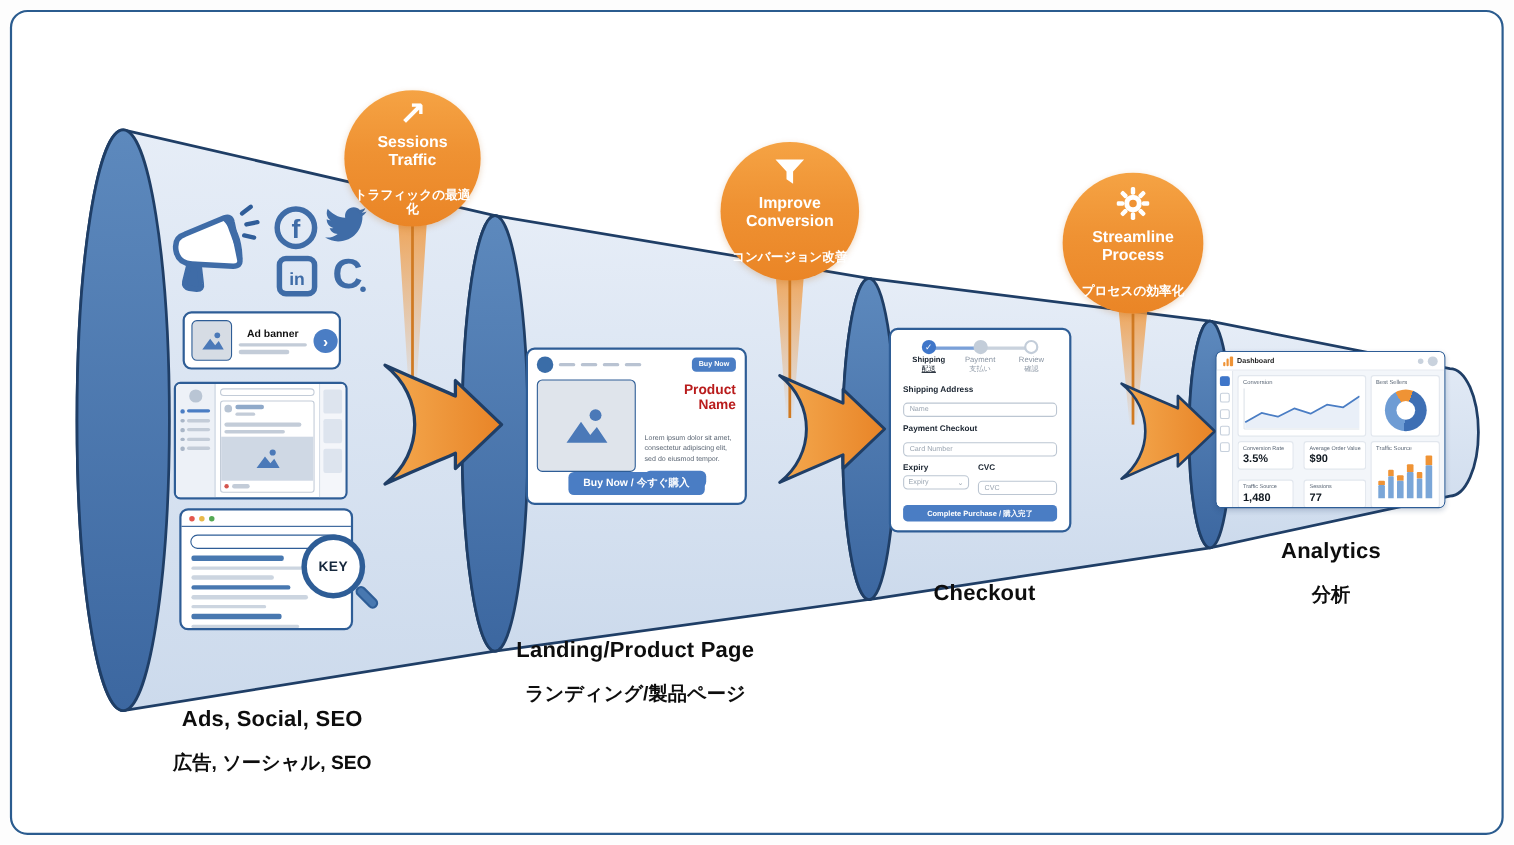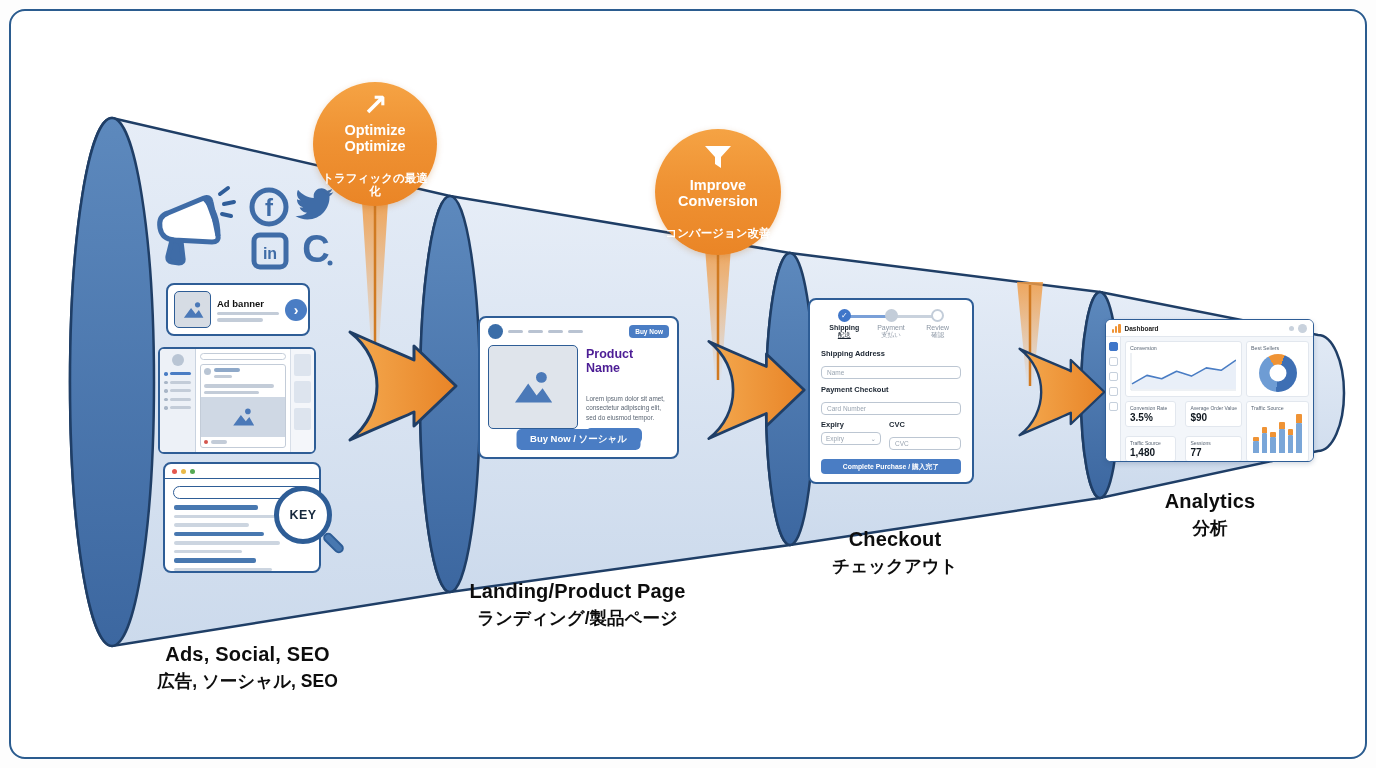--- a/index.html
+++ b/index.html
@@ -13,34 +13,34 @@
          background:linear-gradient(180deg,#f5a344 0%,#ef9233 45%,#ea8526 100%);
          box-shadow:0 2px 6px rgba(180,100,20,.25);display:flex;flex-direction:column;
          align-items:center;justify-content:center;z-index:5;padding:8px;}
   .badge .b-icon{font-size:30px;line-height:30px;font-weight:bold;margin-bottom:2px;}
   .badge .b-title{font-size:14.5px;font-weight:bold;line-height:1.12;}
   .badge .b-sub{font-size:11.5px;font-weight:bold;line-height:1.15;margin-top:18px;}
 
   
   .stage-label{position:absolute;text-align:center;color:#0d0d0d;z-index:4;}
   .stage-label .en{font-size:20px;font-weight:bold;letter-spacing:.2px;}
-  .stage-label .ja{font-size:17.5px;font-weight:bold;margin-top:3px;}
+  .stage-label .ja{font-size:17.5px;font-weight:bold;margin-top:15px;}
 
   
   .mock{position:absolute;background:#ffffff;border:2px solid #2e5d96;border-radius:8px;z-index:3;}
 
   
   .icons{position:absolute;left:148px;top:178px;width:178px;height:96px;z-index:3;}
   .icons .ic{position:absolute;}
 
   
   .adbanner{left:166px;top:283px;width:144px;height:53px;display:flex;align-items:center;padding:6px;gap:6px;}
   .thumb{background:#d6dce4;border:1.5px solid #2e5d96;border-radius:5px;display:flex;align-items:center;justify-content:center;flex:none;}
   .ad-mid{flex:1;}
-  .ad-title{font-size:9.5px;font-weight:bold;color:#111;margin-bottom:3px;}
+  .ad-title{font-size:9.5px;font-weight:bold;color:#111;margin-bottom:3px;text-align:center;}
   .gline{height:3.5px;border-radius:2px;background:#c3ccd8;margin-top:3px;}
   .circle-btn{width:22px;height:22px;border-radius:50%;background:#4a7dc4;color:#fff;display:flex;align-items:center;justify-content:center;font-size:14px;font-weight:bold;flex:none;}
 
   
   .feed{left:158px;top:347px;width:158px;height:107px;border-radius:6px;display:flex;overflow:hidden;padding:0;}
   .feed .side{width:36px;background:#edf1f7;border-right:1px solid #c9d3e0;padding:5px 4px;}
   .feed .side .av{width:12px;height:12px;border-radius:50%;background:#b9c5d4;margin:0 auto 6px;}
   .srow{display:flex;align-items:center;gap:2px;margin-top:5px;}
   .srow .dot{width:3.5px;height:3.5px;border-radius:50%;background:#a9b6c7;}
   .srow .bar{height:3px;border-radius:2px;background:#c3ccd8;flex:1;}
@@ -72,21 +72,21 @@
 
   
   .landing{left:478px;top:316px;width:201px;height:143px;padding:6px 8px;}
   .lp-head{display:flex;align-items:center;gap:5px;margin-bottom:6px;}
   .lp-logo{width:15px;height:15px;border-radius:50%;background:#3a6da8;flex:none;}
   .lp-dash{width:15px;height:3px;border-radius:2px;background:#b9c3d2;}
   .lp-cta{margin-left:auto;background:#4a7dc4;color:#fff;font-size:6.5px;font-weight:bold;padding:3px 6px;border-radius:4px;}
   .lp-body{display:flex;gap:8px;}
   .lp-img{width:90px;height:84px;background:#dfe4eb;border:1.5px solid #2e5d96;border-radius:5px;display:flex;align-items:center;justify-content:center;flex:none;}
   .lp-col{flex:1;}
-  .lp-name{font-size:12.5px;font-weight:bold;color:#4c1d95;margin:2px 0 19px;}
+  .lp-name{font-size:12.5px;font-weight:bold;color:#b91c1c;margin:2px 0 19px;text-align:right;}
   .lp-desc{font-size:6.4px;line-height:1.45;color:#5a6573;}
   .lp-learn{display:inline-block;background:#4a7dc4;color:#fff;font-size:7px;font-weight:bold;padding:4px 9px;border-radius:5px;margin-top:6px;}
   .lp-buy{position:absolute;left:50%;transform:translateX(-50%);bottom:7px;background:#4a7dc4;color:#fff;font-size:9.5px;font-weight:bold;padding:4px 14px;border-radius:5px;white-space:nowrap;}
 
   
   .checkout{left:808px;top:298px;width:166px;height:186px;padding:9px 11px;}
   .steps{position:relative;height:34px;}
   .step-line{position:absolute;top:6px;left:22px;right:22px;height:2.5px;background:linear-gradient(90deg,#7aa0d8 0 50%,#c9d2dd 50% 100%);}
   .steps .cols{position:relative;display:flex;justify-content:space-between;}
   .step{width:48px;text-align:center;}
@@ -185,31 +185,53 @@
     <g transform="translate(752,390) scale(0.9)">
       <path d="M-48,-54 C-12,-26 -12,26 -48,54 C-8,36 8,30 16,26 L16,40 L58,0 L16,-40 L16,-26 C8,-30 -8,-36 -48,-54 Z" fill="url(#arrowGrad)" stroke="#1f3e66" stroke-width="3" stroke-linejoin="round"></path>
     </g>
     <g transform="translate(1058,392) scale(0.8)">
       <path d="M-48,-54 C-12,-26 -12,26 -48,54 C-8,36 8,30 16,26 L16,40 L58,0 L16,-40 L16,-26 C8,-30 -8,-36 -48,-54 Z" fill="url(#arrowGrad)" stroke="#1f3e66" stroke-width="3" stroke-linejoin="round"></path>
     </g>
   </svg>
 
   <div class="badge" style="left:313px;top:82px;width:124px;height:124px;">
     <div class="b-icon">↗</div>
-    <div class="b-title">Optimize Optimize</div>
+    <div class="b-title">Sessions Traffic</div>
     <div class="b-sub">トラフィックの最適化</div>
   </div>
   <div class="badge" style="left:655px;top:129px;width:126px;height:126px;">
     <div class="b-icon">
       <svg width="30" height="26" viewBox="0 0 30 26">
           <path d="M2 2 H28 L18 13 V24 L12 20 V13 Z" fill="#ffffff"></path>
         </svg>
     </div>
     <div class="b-title">Improve Conversion</div>
     <div class="b-sub">コンバージョン改善</div>
+  </div>
+  <div class="badge" style="left:966px;top:157px;width:128px;height:128px;">
+    <div class="b-icon">
+      <svg width="30" height="30" viewBox="0 0 30 30">
+        <g fill="#ffffff">
+          <circle cx="15" cy="15" r="8"></circle>
+          <g>
+            <rect x="13" y="0" width="4" height="7" rx="1.5"></rect>
+              <rect x="13" y="23" width="4" height="7" rx="1.5"></rect>
+            <rect x="0" y="13" width="7" height="4" rx="1.5"></rect>
+              <rect x="23" y="13" width="7" height="4" rx="1.5"></rect>
+            <rect x="13" y="0" width="4" height="7" rx="1.5" transform="rotate(45 15 15)"></rect>
+            <rect x="13" y="23" width="4" height="7" rx="1.5" transform="rotate(45 15 15)"></rect>
+            <rect x="0" y="13" width="7" height="4" rx="1.5" transform="rotate(45 15 15)"></rect>
+            <rect x="23" y="13" width="7" height="4" rx="1.5" transform="rotate(45 15 15)"></rect>
+          </g>
+          <circle cx="15" cy="15" r="3.4" fill="#ef9233"></circle>
+        </g>
+      </svg>
+    </div>
+    <div class="b-title">Streamline Process</div>
+    <div class="b-sub">プロセスの効率化</div>
   </div>
 
   <div class="icons">
     <svg class="ic" style="left:0;top:6px;" width="94" height="86" viewBox="0 0 94 86">
       <g stroke="#3f6ca7" stroke-width="5" stroke-linejoin="round" fill="#ffffff">
         <path d="M12 44 Q10 32 20 29 L56 14 Q62 12 63 18 L70 52 Q71 58 64 58 L26 56 Q14 55 12 44 Z"></path>
         <path d="M56 14 Q70 28 70 52" fill="#3f6ca7"></path>
         <path d="M24 56 L20 72 Q19 77 24 78 L31 79 Q36 79 35 74 L33 57 Z" fill="#3f6ca7"></path>
       </g>
       <g stroke="#2f5d99" stroke-width="4" stroke-linecap="round">
@@ -353,21 +375,21 @@
           <circle cx="27" cy="12" r="4.5" fill="#4b79b8"></circle>
             <path d="M5 33 L16 17 L23 27 L28 21 L36 33 Z" fill="#4b79b8"></path>
         </svg>
       </div>
       <div class="lp-col">
         <div class="lp-name">Product Name</div>
         <div class="lp-desc">Lorem ipsum dolor sit amet, consectetur adipiscing elit, sed do eiusmod tempor.</div>
         <span class="lp-learn">Learn More</span>
       </div>
     </div>
-    <div class="lp-buy">Buy Now / ソーシャル</div>
+    <div class="lp-buy">Buy Now / 今すぐ購入</div>
   </div>
 
   <div class="mock checkout">
     <div class="steps">
       <div class="step-line"></div>
       <div class="cols">
         <div class="step done">
           <div class="node">
               <span>✓</span>
             </div>
@@ -497,19 +519,18 @@
   <div class="stage-label" style="left:430px;top:580px;width:295px;">
     <div class="en">Landing/Product Page</div>
     <div class="ja">ランディング/製品ページ</div>
   </div>
   <div class="stage-label" style="left:100px;top:643px;width:295px;">
     <div class="en">Ads, Social, SEO</div>
     <div class="ja">広告, ソーシャル, SEO</div>
   </div>
   <div class="stage-label" style="left:760px;top:528px;width:270px;">
     <div class="en">Checkout</div>
-    <div class="ja">チェックアウト</div>
   </div>
   <div class="stage-label" style="left:1090px;top:490px;width:240px;">
     <div class="en">Analytics</div>
     <div class="ja">分析</div>
   </div>
 </div>
 
 </body></html>

